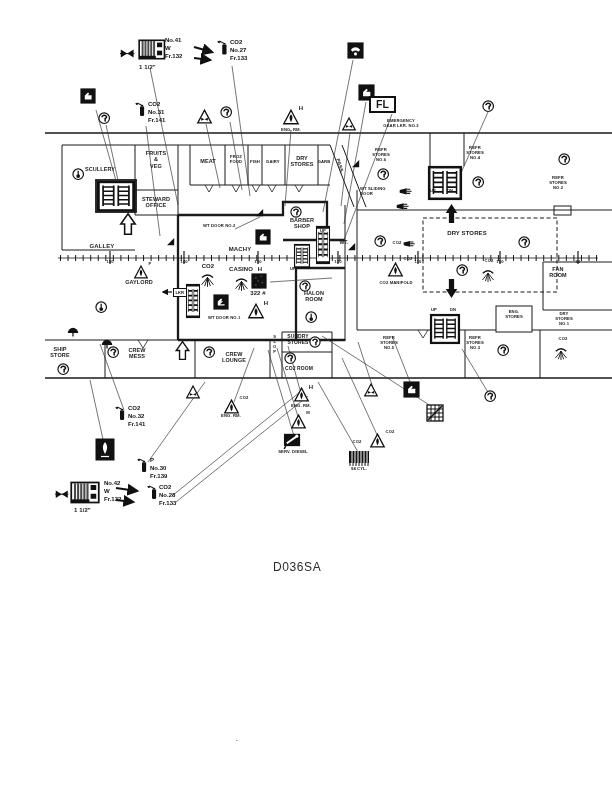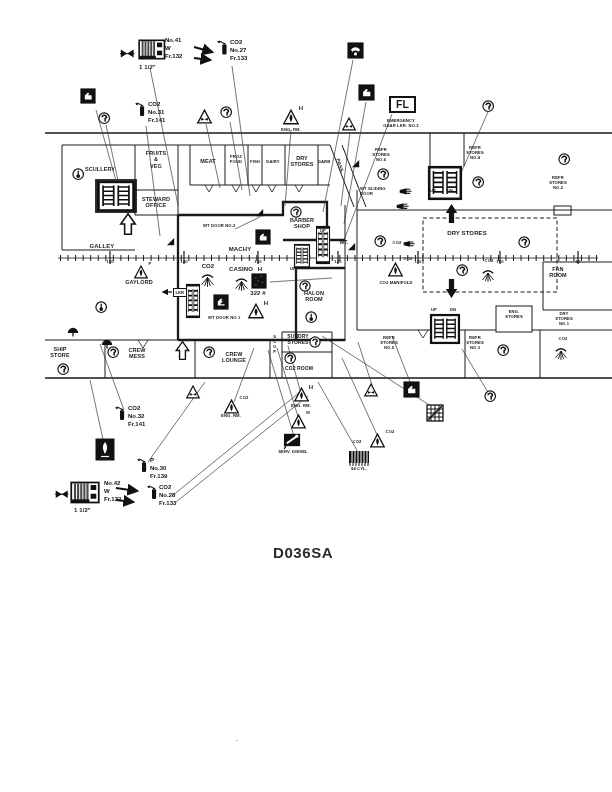--- a/index.html
+++ b/index.html
@@ -13,21 +13,21 @@
   .lb.s6{font-size:6px;}
   .lb.left{text-align:left;}
   .callout{position:absolute;font-weight:700;font-size:6px;line-height:1.3;color:#111;
            text-align:left;white-space:nowrap;}
   .flbox{position:absolute;border:2.6px solid #111;background:#fff;padding:0 5px;
          font-weight:700;font-size:10.5px;line-height:13px;}
   .lkrbox{position:absolute;border:1px solid #111;background:#fff;font-size:4.2px;
           font-weight:700;line-height:7px;padding:0 1.5px;}
   .vert{writing-mode:vertical-rl;text-orientation:upright;line-height:1;}
   .rot{transform:rotate(72deg);transform-origin:left top;}
-  .codeid{position:absolute;font-size:15px;letter-spacing:.6px;color:#2b2b2b;font-weight:700;}
+  .codeid{position:absolute;font-size:12px;letter-spacing:.6px;color:#2b2b2b;font-weight:400;margin-top:16px;}
 </style>
 </head>
 <body>
 
 <div class="wrap">
 
 <svg class="plan" width="612" height="530" viewBox="0 0 612 530">
   <defs>
     <marker id="arr" viewBox="0 0 10 10" refX="8" refY="5" markerWidth="5.5" markerHeight="5.5" orient="auto-start-reverse">
       <path d="M0,0 L10,5 L0,10 Z" fill="#111"></path>
@@ -256,21 +256,21 @@
   <div>Fr.133</div>
 </div>
 <div class="callout" style="left:148px;top:101px;">
   <div>CO2</div>
   <div>No.31</div>
   <div>Fr.141</div>
 </div>
 
 <div class="lb s6" style="left:297px;top:105px;width:8px;">H</div>
 <div class="lb s4" style="left:276px;top:128px;width:30px;">ENG. RM.</div>
-<div class="flbox" style="left:389px;top:96px;"><span>FL</span></div>
+<div class="flbox" style="left:369px;top:96px;"><span>FL</span></div>
 <div class="lb s4" style="left:376px;top:119px;width:50px;">EMERGENCY
 GEAR LKR. NO.2</div>
 
 <div class="lb" style="left:78px;top:166px;width:44px;">SCULLERY</div>
 <div class="lb" style="left:140px;top:150px;width:32px;">FRUITS
 &amp;
 VEG</div>
 <div class="lb" style="left:138px;top:196px;width:36px;">STEWARD
 OFFICE</div>
 <div class="lb" style="left:195px;top:158px;width:26px;">MEAT</div>

